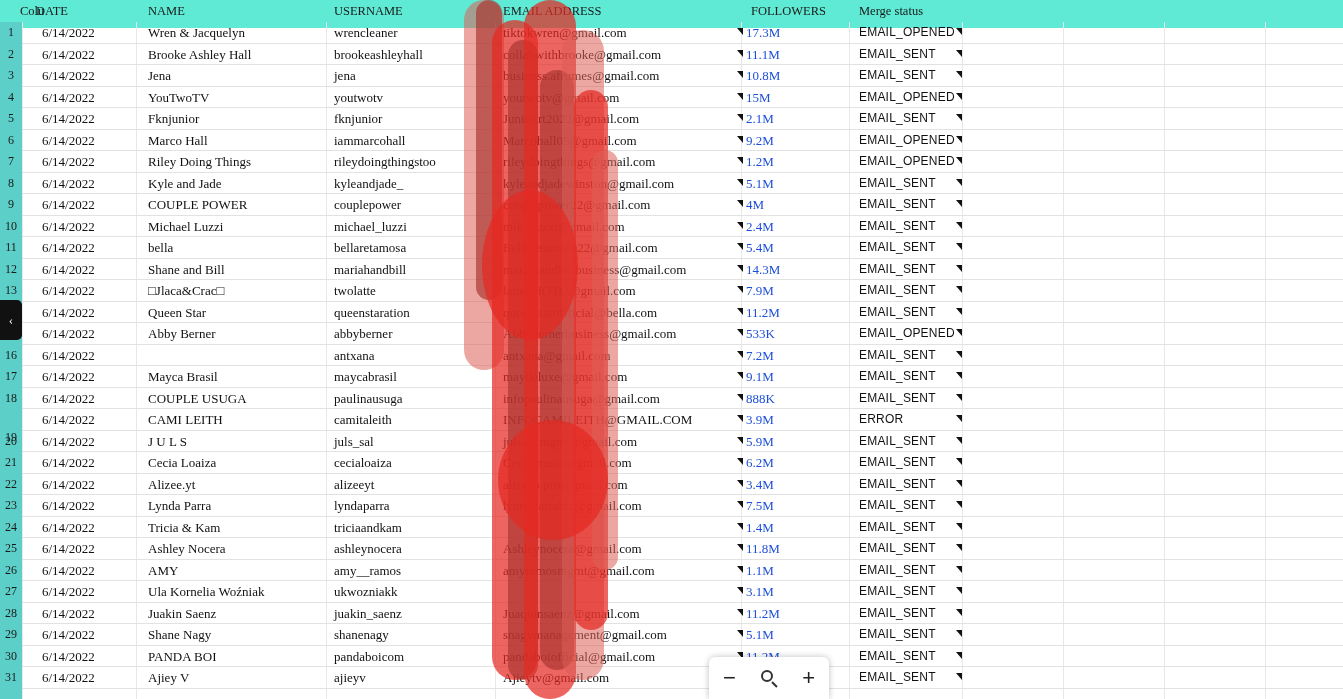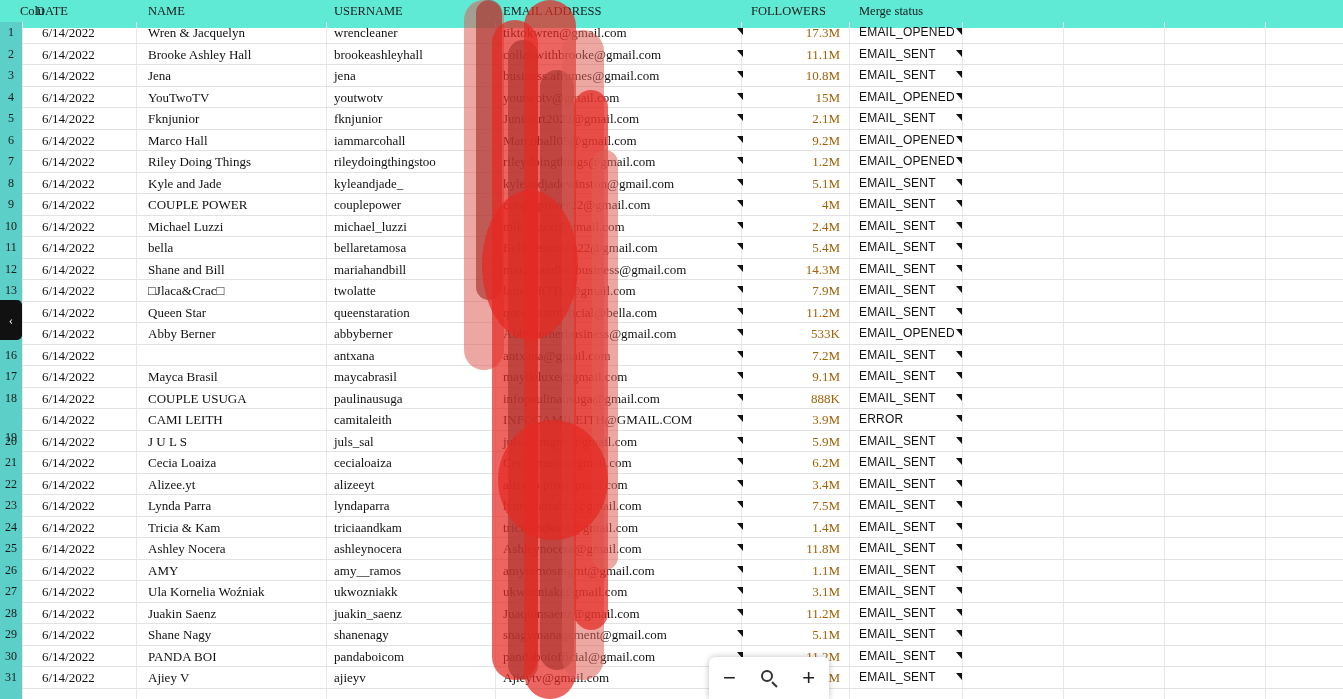--- a/index.html
+++ b/index.html
@@ -83,21 +83,21 @@
     padding-left: 4px;
     box-sizing: border-box;
     white-space: nowrap;
     overflow: hidden;
     font-size: 13px;
   }
   .c-date { left: 16px; width: 100px; }
   .c-name { left: 122px; width: 200px; }
   .c-user { left: 308px; width: 160px; font-family: "Liberation Serif", serif; }
   .c-email { left: 477px; width: 240px; }
-  .c-foll { left: 720px; width: 110px; text-align: right; color: #a16207; padding-right: 12px; }
+  .c-foll { left: 720px; width: 110px; color: #1d4ed8; padding-right: 12px; }
   .c-merge { left: 833px; width: 200px; font-family: "Liberation Sans", sans-serif; font-size: 12px; letter-spacing: 0.2px; }
   
   .vline {
     position: absolute;
     top: 22px;
     width: 1px;
     height: 677px;
     background: #e8e8e8;
   }
   
@@ -485,21 +485,20 @@
         <div class="cell c-email">lyndaparrabiz@gmail.com</div>
         <div class="cell c-foll">7.5M</div>
         <div class="cell c-merge">EMAIL_SENT</div>
         <div class="tri" style="left: 715px; top: 6px;"></div>
         <div class="tri" style="left: 934px; top: 6px;"></div>
       </div>
       <div class="row" style="top: 516.5px;">
         <div class="cell c-date">6/14/2022</div>
         <div class="cell c-name">Tricia &amp; Kam</div>
         <div class="cell c-user">triciaandkam</div>
-        <div class="cell c-email">triciaandkam@gmail.com</div>
         <div class="cell c-foll">1.4M</div>
         <div class="cell c-merge">EMAIL_SENT</div>
         <div class="tri" style="left: 715px; top: 6px;"></div>
         <div class="tri" style="left: 934px; top: 6px;"></div>
       </div>
       <div class="row" style="top: 538px;">
         <div class="cell c-date">6/14/2022</div>
         <div class="cell c-name">Ashley Nocera</div>
         <div class="cell c-user">ashleynocera</div>
         <div class="cell c-email">Ashleynocera@gmail.com</div>
@@ -515,21 +514,20 @@
         <div class="cell c-email">amyramosmgmt@gmail.com</div>
         <div class="cell c-foll">1.1M</div>
         <div class="cell c-merge">EMAIL_SENT</div>
         <div class="tri" style="left: 715px; top: 6px;"></div>
         <div class="tri" style="left: 934px; top: 6px;"></div>
       </div>
       <div class="row" style="top: 581px;">
         <div class="cell c-date">6/14/2022</div>
         <div class="cell c-name">Ula Kornelia Woźniak</div>
         <div class="cell c-user">ukwozniakk</div>
-        <div class="cell c-email">ukwozniak@gmail.com</div>
         <div class="cell c-foll">3.1M</div>
         <div class="cell c-merge">EMAIL_SENT</div>
         <div class="tri" style="left: 715px; top: 6px;"></div>
         <div class="tri" style="left: 934px; top: 6px;"></div>
       </div>
       <div class="row" style="top: 602.5px;">
         <div class="cell c-date">6/14/2022</div>
         <div class="cell c-name">Juakin Saenz</div>
         <div class="cell c-user">juakin_saenz</div>
         <div class="cell c-email">Juaquinsaenz@gmail.com</div>

